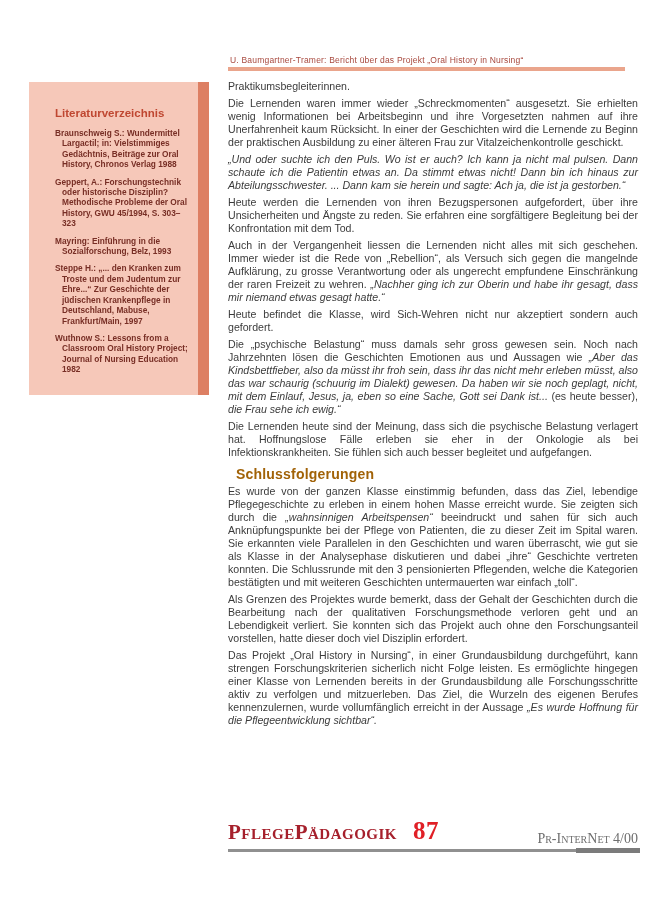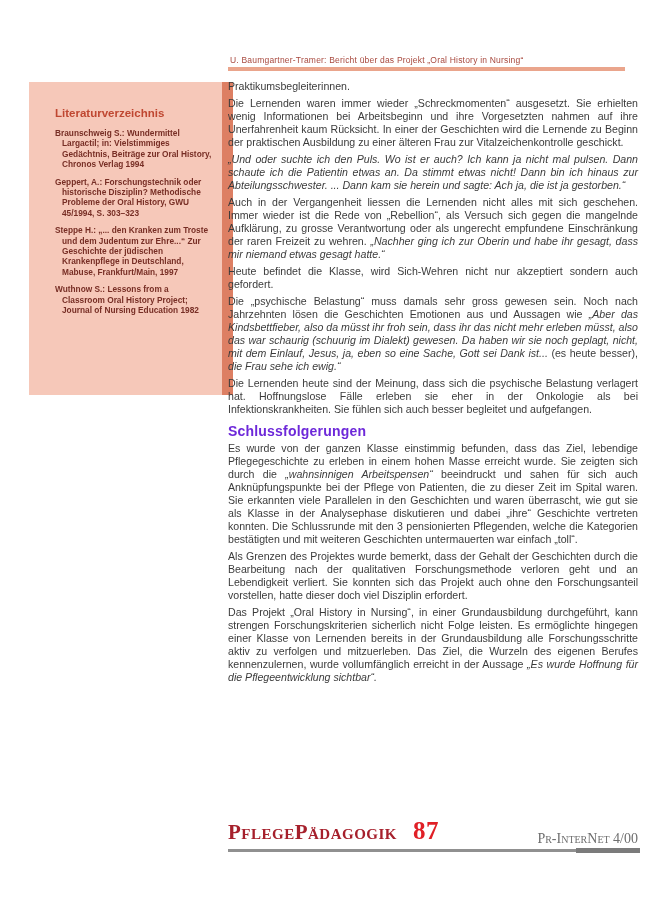--- a/index.html
+++ b/index.html
@@ -13,43 +13,43 @@
     position:absolute; left:230px; top:55px; width:402px;
     font-size:8.5px; letter-spacing:0.2px; color:#a8493e; white-space:nowrap;
   }
   .header-rule {
     position:absolute; left:228px; top:67px; width:397px; height:4px;
     background:#eaa58c;
   }
 
   
   .sidebar {
-    position:absolute; left:29px; top:82px; width:204px; height:313px;
+    position:absolute; left:29px; top:82px; width:180px; height:313px;
     box-sizing:border-box; background:#f6c8b9;
     border-right:11px solid #dd7f63;
     padding:25px 10px 0 26px;
   }
   .sidebar-title {
     margin:0 0 9px 0; font-size:11.5px; font-weight:bold; color:#bf4731;
   }
   .bib-entry {
     font-size:8.3px; line-height:10.4px; font-weight:bold; color:#772e25;
     margin:0 0 7px 0; padding-left:7px; text-indent:-7px;
   }
 
   
   .main {
     position:absolute; left:228px; top:80px; width:410px;
     color:#3b3b3b; font-size:10.6px; line-height:13px; text-align:justify;
   }
   .body-paragraph { margin:0 0 4px 0; }
   .it { font-style:italic; }
   .section-heading {
-    margin:9px 0 4px 0; font-size:14px; font-weight:bold;
-    color:#6d28d9; letter-spacing:0.2px; text-align:left;
+    margin:9px 0 4px 8px; font-size:14px; font-weight:bold;
+    color:#a16207; letter-spacing:0.2px; text-align:left;
   }
 
   
   .footer-journal {
     position:absolute; left:228px; top:817px;
     font-family:"Liberation Serif", serif; font-variant:small-caps;
     font-weight:bold; font-size:21px; color:#a6202c; letter-spacing:0.5px;
   }
   .footer-pagenum {
     font-size:25px; color:#e01f26; margin-left:16px;
@@ -73,31 +73,33 @@
 <body>
 
 <div class="page">
 
   <div class="header-text">U. Baumgartner-Tramer: Bericht über das Projekt „Oral History in Nursing“</div>
   <div class="header-rule"></div>
 
   <div class="sidebar">
     <h3 class="sidebar-title">Literaturverzeichnis</h3>
     <div>
-        <div class="bib-entry">Braunschweig S.: Wundermittel Largactil; in: Vielstimmiges Gedächtnis, Beiträge zur Oral History, Chronos Verlag 1994</div>
+        <div class="bib-entry">Braunschweig S.: Wundermittel Largactil; in: Vielstimmiges Gedächtnis, Beiträge zur Oral History, Chronos Verlag 1988</div>
         <div class="bib-entry">Geppert, A.: Forschungstechnik oder historische Disziplin? Methodische Probleme der Oral History, GWU 45/1994, S. 303–323</div>
+        <div class="bib-entry">Mayring: Einführung in die Sozialforschung, Belz, 1993</div>
         <div class="bib-entry">Steppe H.: „... den Kranken zum Troste und dem Judentum zur Ehre...“ Zur Geschichte der jüdischen Krankenpflege in Deutschland, Mabuse, Frankfurt/Main, 1997</div>
         <div class="bib-entry">Wuthnow S.: Lessons from a Classroom Oral History Project; Journal of Nursing Education 1982</div>
       </div>
   </div>
 
   <div class="main">
       <p class="body-paragraph"><span>Praktikumsbegleiterinnen.</span></p>
       <p class="body-paragraph"><span>Die Lernenden waren immer wieder „Schreckmomenten“ ausgesetzt. Sie erhielten wenig Informationen bei Arbeitsbeginn und ihre Vorgesetzten nahmen auf ihre Unerfahrenheit kaum Rücksicht. In einer der Geschichten wird die Lernende zu Beginn der praktischen Ausbildung zu einer älteren Frau zur Vitalzeichenkontrolle geschickt.</span></p>
       <p class="body-paragraph"><span class="it">„Und oder suchte ich den Puls. Wo ist er auch? Ich kann ja nicht mal pulsen. Dann schaute ich die Patientin etwas an. Da stimmt etwas nicht! Dann bin ich hinaus zur Abteilungsschwester. ... Dann kam sie herein und sagte: Ach ja, die ist ja gestorben.“</span></p>
+      <p class="body-paragraph"><span>Heute werden die Lernenden von ihren Bezugspersonen aufgefordert, über ihre Unsicherheiten und Ängste zu reden. Sie erfahren eine sorgfältigere Begleitung bei der Konfrontation mit dem Tod.</span></p>
       <p class="body-paragraph"><span>Auch in der Vergangenheit liessen die Lernenden nicht alles mit sich geschehen. Immer wieder ist die Rede von „Rebellion“, als Versuch sich gegen die mangelnde Aufklärung, zu grosse Verantwortung oder als ungerecht empfundene Einschränkung der raren Freizeit zu wehren. </span><span class="it">„Nachher ging ich zur Oberin und habe ihr gesagt, dass mir niemand etwas gesagt hatte.“</span></p>
       <p class="body-paragraph"><span>Heute befindet die Klasse, wird Sich-Wehren nicht nur akzeptiert sondern auch gefordert.</span></p>
       <p class="body-paragraph"><span>Die „psychische Belastung“ muss damals sehr gross gewesen sein. Noch nach Jahrzehnten lösen die Geschichten Emotionen aus und Aussagen wie </span><span class="it">„Aber das Kindsbettfieber, also da müsst ihr froh sein, dass ihr das nicht mehr erleben müsst, also das war schaurig (schuurig im Dialekt) gewesen. Da haben wir sie noch geplagt, nicht, mit dem Einlauf, Jesus, ja, eben so eine Sache, Gott sei Dank ist...</span><span> (es heute besser), </span><span class="it">die Frau sehe ich ewig.“</span></p>
       <p class="body-paragraph"><span>Die Lernenden heute sind der Meinung, dass sich die psychische Belastung verlagert hat. Hoffnungslose Fälle erleben sie eher in der Onkologie als bei Infektionskrankheiten. Sie fühlen sich auch besser begleitet und aufgefangen.</span></p>
       <h2 class="section-heading">Schlussfolgerungen</h2>
       <p class="body-paragraph"><span>Es wurde von der ganzen Klasse einstimmig befunden, dass das Ziel, lebendige Pflegegeschichte zu erleben in einem hohen Masse erreicht wurde. Sie zeigten sich durch die </span><span class="it">„wahnsinnigen Arbeitspensen“</span><span> beeindruckt und sahen für sich auch Anknüpfungspunkte bei der Pflege von Patienten, die zu dieser Zeit im Spital waren. Sie erkannten viele Parallelen in den Geschichten und waren überrascht, wie gut sie als Klasse in der Analysephase diskutieren und dabei „ihre“ Geschichte vertreten konnten. Die Schlussrunde mit den 3 pensionierten Pflegenden, welche die Kategorien bestätigten und mit weiteren Geschichten untermauerten war einfach „toll“.</span></p>
       <p class="body-paragraph"><span>Als Grenzen des Projektes wurde bemerkt, dass der Gehalt der Geschichten durch die Bearbeitung nach der qualitativen Forschungsmethode verloren geht und an Lebendigkeit verliert. Sie konnten sich das Projekt auch ohne den Forschungsanteil vorstellen, hatte dieser doch viel Disziplin erfordert.</span></p>
       <p class="body-paragraph"><span>Das Projekt „Oral History in Nursing“, in einer Grundausbildung durchgeführt, kann strengen Forschungskriterien sicherlich nicht Folge leisten. Es ermöglichte hingegen einer Klasse von Lernenden bereits in der Grundausbildung alle Forschungsschritte aktiv zu verfolgen und mitzuerleben. Das Ziel, die Wurzeln des eigenen Berufes kennenzulernen, wurde vollumfänglich erreicht in der Aussage </span><span class="it">„Es wurde Hoffnung für die Pflegeentwicklung sichtbar“.</span></p>
     </div>
 

